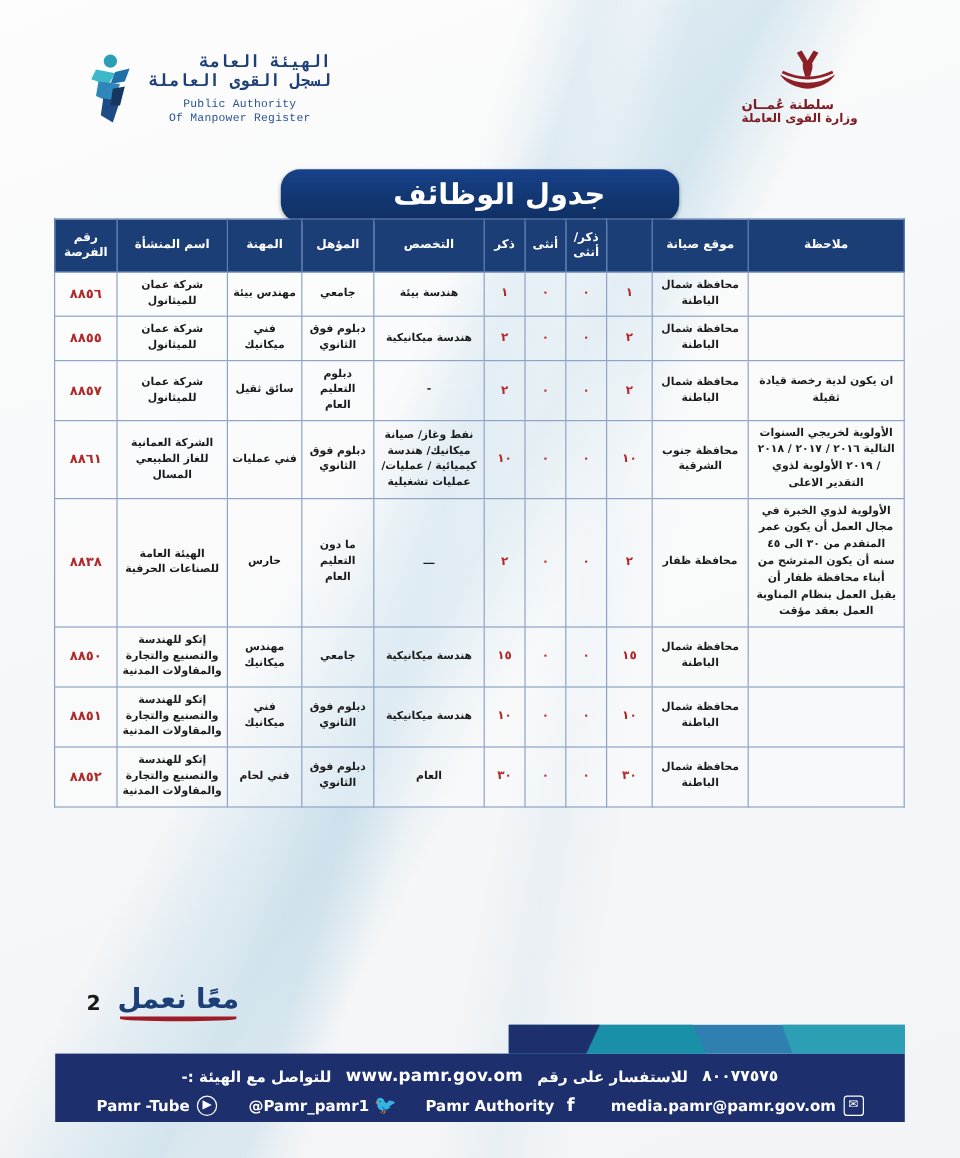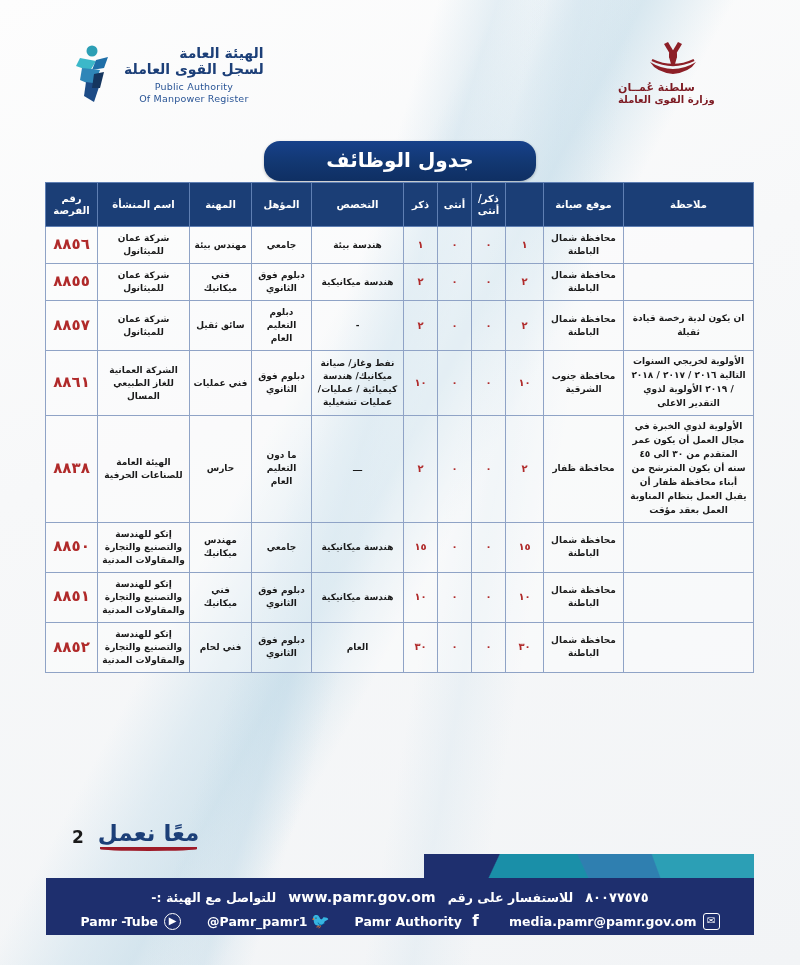--- a/index.html
+++ b/index.html
@@ -49,21 +49,21 @@
   #pamr-logo {
     position: absolute;
     top: 44px;
     left: 70px;
     display: flex;
     align-items: center;
     gap: 8px;
     direction: ltr;
   }
   #pamr-mark { width: 46px; height: 62px; }
-  #pamr-text { text-align: right; direction: rtl; }
+  #pamr-text { text-align: right; direction: rtl; font-family: Liberation Mono, monospace; }
   .pamr-ar1, .pamr-ar2 {
     color: #1c3f78;
     font-weight: bold;
     font-size: 14px;
     line-height: 1.18;
     white-space: nowrap;
   }
   .pamr-en1, .pamr-en2 {
     color: #2a5596;
     font-size: 9.5px;
@@ -113,23 +113,23 @@
   #table-badge-wrap {
     position: absolute;
     top: 141px;
     left: 0; right: 0;
     text-align: center;
   }
   #table-badge {
     display: inline-block;
     background: linear-gradient(180deg, #17418a 0%, #123771 55%, #0f2f63 100%);
     color: #ffffff;
-    font-size: 20px;
-    font-weight: bold;
-    padding: 7px 62px 9px 62px;
+    font-size: 24px;
+    font-weight: bold;
+    padding: 7px 62px 9px 94px;
     border-radius: 16px;
     box-shadow: 0 1px 3px rgba(0,0,0,0.25);
     letter-spacing: .5px;
   }
 
   
   #table-wrap {
     position: absolute;
     top: 182px;
     left: 46px;
@@ -163,21 +163,21 @@
     padding: 5px 3px;
     color: #1a1a1a;
     font-weight: bold;
     font-size: 9px;
     line-height: 1.45;
     background: rgba(255,255,255,0.34);
   }
 
   td.num-opp {
     color: #b02a2a;
-    font-size: 15px;
+    font-size: 11px;
     letter-spacing: .5px;
   }
   td.count {
     color: #b02a2a;
     font-size: 10px;
   }
   td.note {
     font-size: 9px;
     line-height: 1.55;
     padding: 4px 6px;

